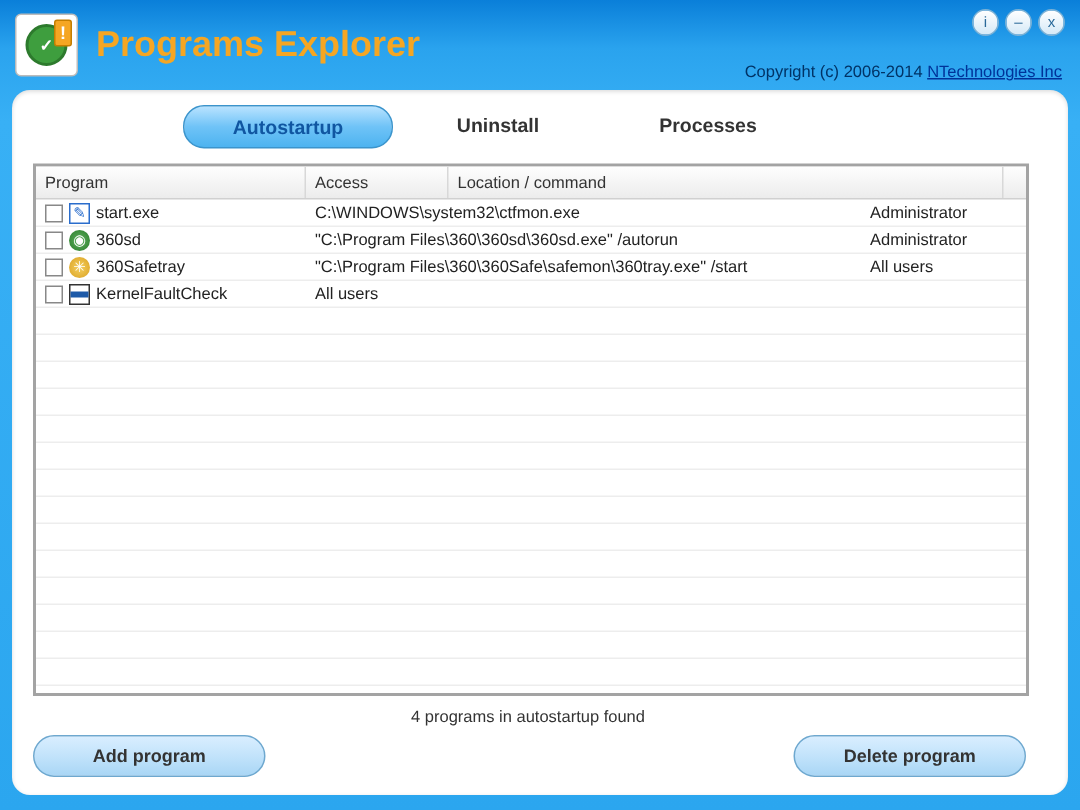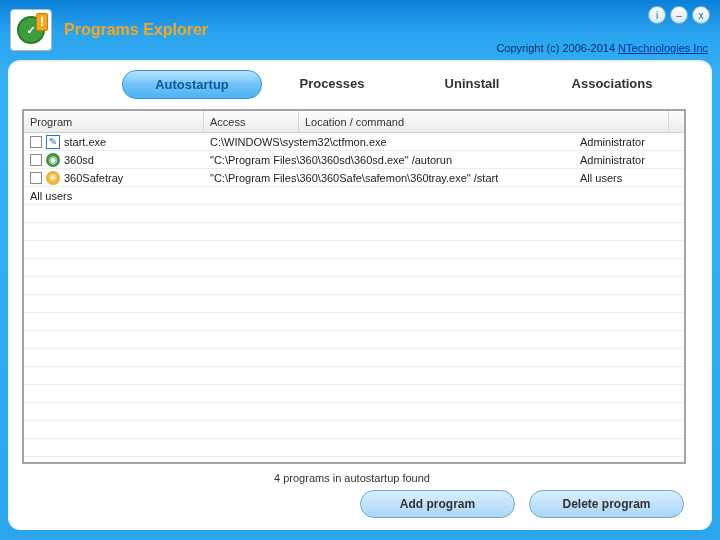--- a/index.html
+++ b/index.html
@@ -57,21 +57,21 @@
   border: 1px solid #c47e00;
   border-radius: 2px;
   display: flex;
   align-items: center;
   justify-content: center;
   color: #fff;
   font-weight: bold;
   font-size: 12px;
 }
 .app-title {
-  font-size: 16px;
+  font-size: 24px;
   color: #f5a623;
   font-weight: bold;
 }
 .window-controls {
   position: absolute;
   right: 10px;
   top: 6px;
   display: flex;
   gap: 4px;
 }
@@ -196,21 +196,21 @@
 .ri-kernel { background: #fff; border: 1px solid #333; }
 .ri-kernel::before { content: ""; display: block; width: 100%; height: 4px; background: #1e5aa8; }
 .status-line {
   text-align: center;
   font-size: 11px;
   color: #333;
   padding: 8px 4px 6px 0;
 }
 .bottom-buttons {
   display: flex;
-  justify-content: flex-end;
+  justify-content: space-between;
   gap: 14px;
   padding-right: 2px;
 }
 .btn {
   width: 155px;
   height: 28px;
   border-radius: 14px;
   background: linear-gradient(to bottom, #d9eeff 0%, #c2e3fb 50%, #a9d6f5 100%);
   border: 1px solid #6ea8cf;
   font-size: 12px;
@@ -235,23 +235,22 @@
       <div class="win-btn">x</div>
     </div>
     <div class="copyright-line">
       <span>Copyright (c) 2006-2014  </span><a>NTechnologies Inc</a>
     </div>
   </div>
 
   <div class="main-panel">
     <div class="tabs">
       <div class="tab active">Autostartup</div>
+      <div class="tab">Uninstall</div>
       <div class="tab">Processes</div>
-      <div class="tab">Uninstall</div>
-      <div class="tab">Associations</div>
     </div>
 
     <div class="table-container">
       <div class="table-header">
         <div class="col col-program">Program</div>
         <div class="col col-access">Access</div>
         <div class="col col-location">Location / command</div>
         <div class="col col-end"></div>
       </div>
       <div class="table-body" id="table-body">
@@ -291,20 +290,25 @@
             </div>
             <div class="col col-location">
               <span>"C:\Program Files\360\360Safe\safemon\360tray.exe" /start</span>
             </div>
             <div class="col col-access">
               <span>All users</span>
             </div>
             <div class="col col-end"></div>
           </div>
           <div class="row">
+            <div class="col col-program">
+              <span class="chk"></span>
+              <span class="row-icon ri-kernel"></span>
+              <span>KernelFaultCheck</span>
+            </div>
             <div class="col col-access">
               <span>All users</span>
             </div>
             <div class="col col-end"></div>
           </div>
           <div class="row">
             <div class="col col-program"></div>
             <div class="col col-location"></div>
             <div class="col col-access"></div>
             <div class="col col-end"></div>

